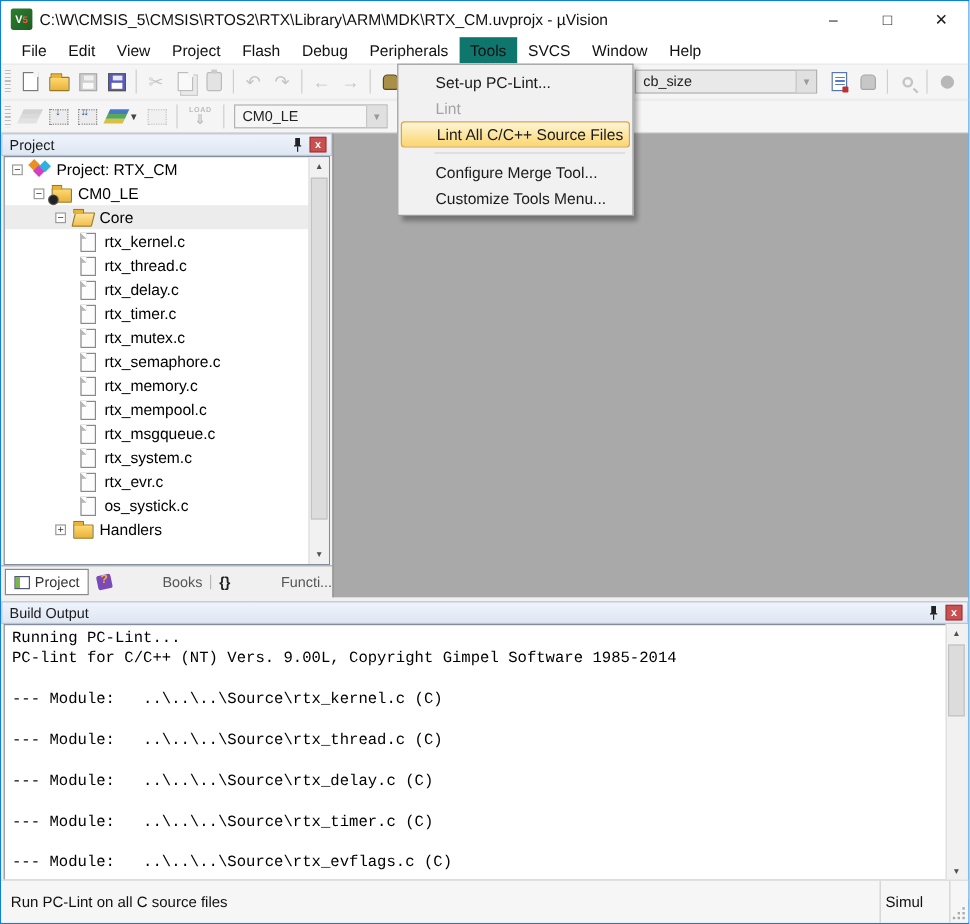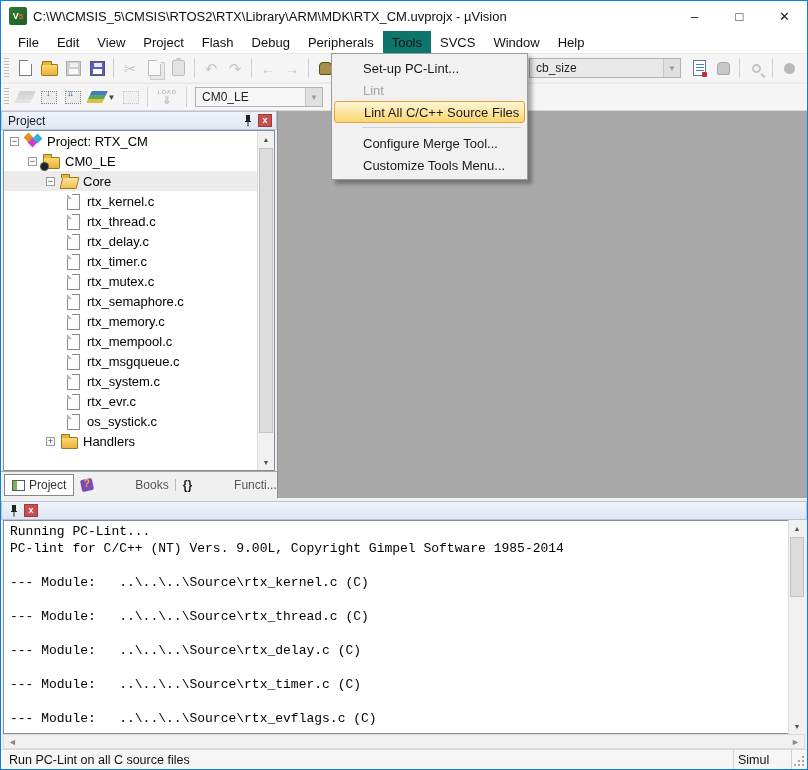--- a/index.html
+++ b/index.html
@@ -119,21 +119,21 @@
   #editor-area { position:absolute; top:110px; left:276px; right:0; height:387px; background:#a9a9a9; border-left:1px solid #8f8f8f; }
 
   #build-panel { position:absolute; top:497px; left:0; right:0; height:251px; background:#f0f0f0; }
   #build-panel .panel-header { margin-top:3px; }
   #build-output { position:absolute; top:22px; left:2px; right:2px; bottom:15px; background:#fff; border:1px solid #828e9e; overflow:hidden; font-family:"Liberation Mono","DejaVu Sans Mono",monospace; font-size:13px; line-height:17px; color:#000; padding:2px 0 0 6px; }
   .bo-line { white-space:pre; height:17px; }
   #build-vscroll { position:absolute; right:2px; top:22px; bottom:15px; width:17px; background:#f1f1f1; border-left:1px solid #dcdcdc; }
   .hscroll { position:absolute; left:2px; right:2px; bottom:0; height:15px; background:#f1f1f1; border:1px solid #dcdcdc; display:flex; justify-content:space-between; align-items:center; padding:0 4px; font-size:9px; color:#8a8a8a; }
 
   
-  #statusbar { position:absolute; left:0; right:0; bottom:0; height:20px; background:#f6f6f6; border-top:1px solid #dadada; display:flex; align-items:center; font-size:12.5px; color:#111; }
+  #statusbar { position:absolute; left:0; right:0; bottom:0; height:36px; background:#f6f6f6; border-top:1px solid #dadada; display:flex; align-items:center; font-size:12.5px; color:#111; }
   .sb-left { padding-left:8px; flex:1; }
   .sb-cell { border-left:1px solid #d0d0d0; height:100%; display:flex; align-items:center; padding:0 4px; width:58px; overflow:hidden; white-space:nowrap; }
   .sb-gripcell { width:16px; border-left:1px solid #d0d0d0; height:100%; position:relative; }
   .sb-gripcell::after { content:""; position:absolute; right:3px; bottom:3px; width:2px; height:2px; background:#aaa; box-shadow:0 -4px #aaa,0 -8px #aaa,-4px 0 #aaa,-4px -4px #aaa,-8px 0 #aaa; }
 </style>
 </head>
 <body>
 
 <div id="window">
 
@@ -448,20 +448,21 @@
           <span class="tab-icon braces-arrow-icon"></span>
           <span class="tab-label">Templa...</span>
         </div>
       </div>
   </div>
 
   <div id="editor-area"></div>
 
   <div id="build-panel">
     <div class="panel-header">
+      <span class="ph-title">Build Output</span>
       <span class="pin-icon">
           <svg width="10" height="12" viewBox="0 0 10 12">
             <path d="M3 0h4v6h1v1H2V6h1z" fill="#222"></path>
             <rect x="4.5" y="7" width="1" height="4.5" fill="#222"></rect>
           </svg>
         </span>
       <span class="close-btn">x</span>
     </div>
     <div id="build-output">
 

